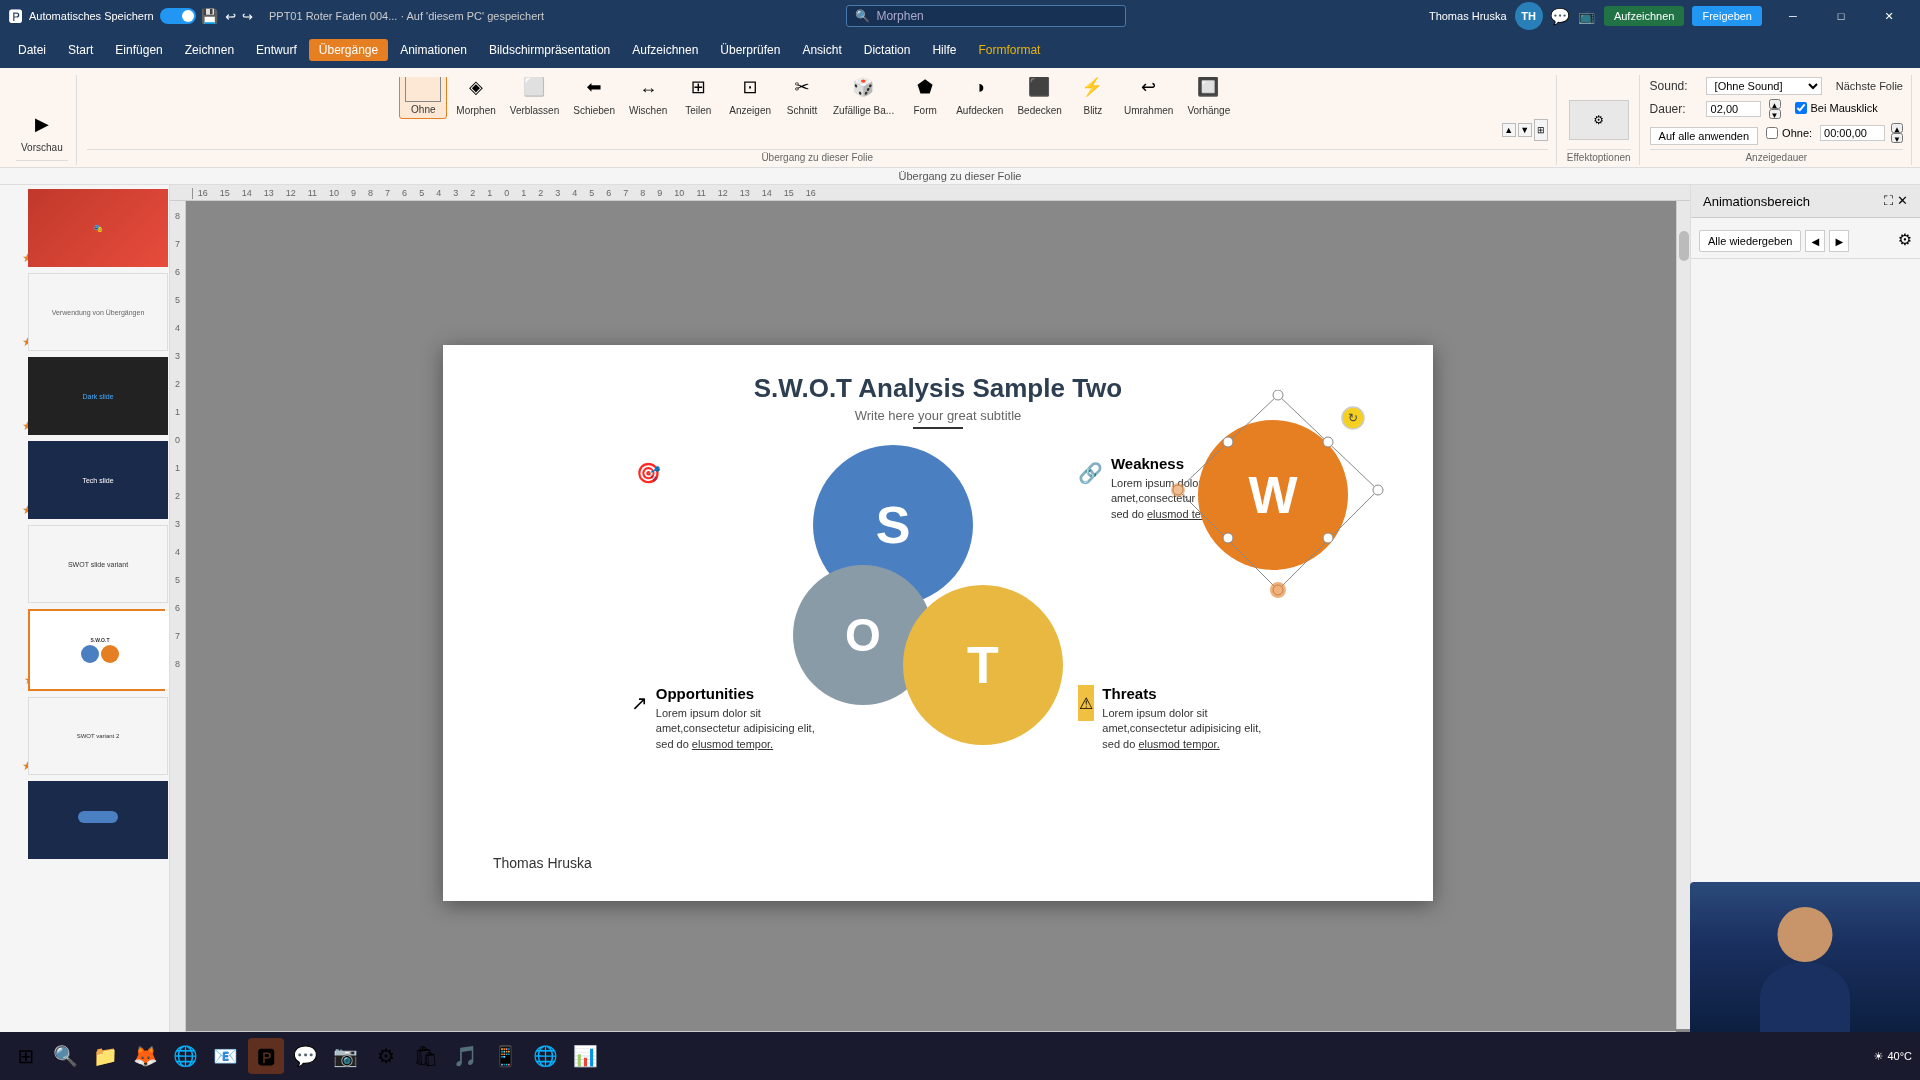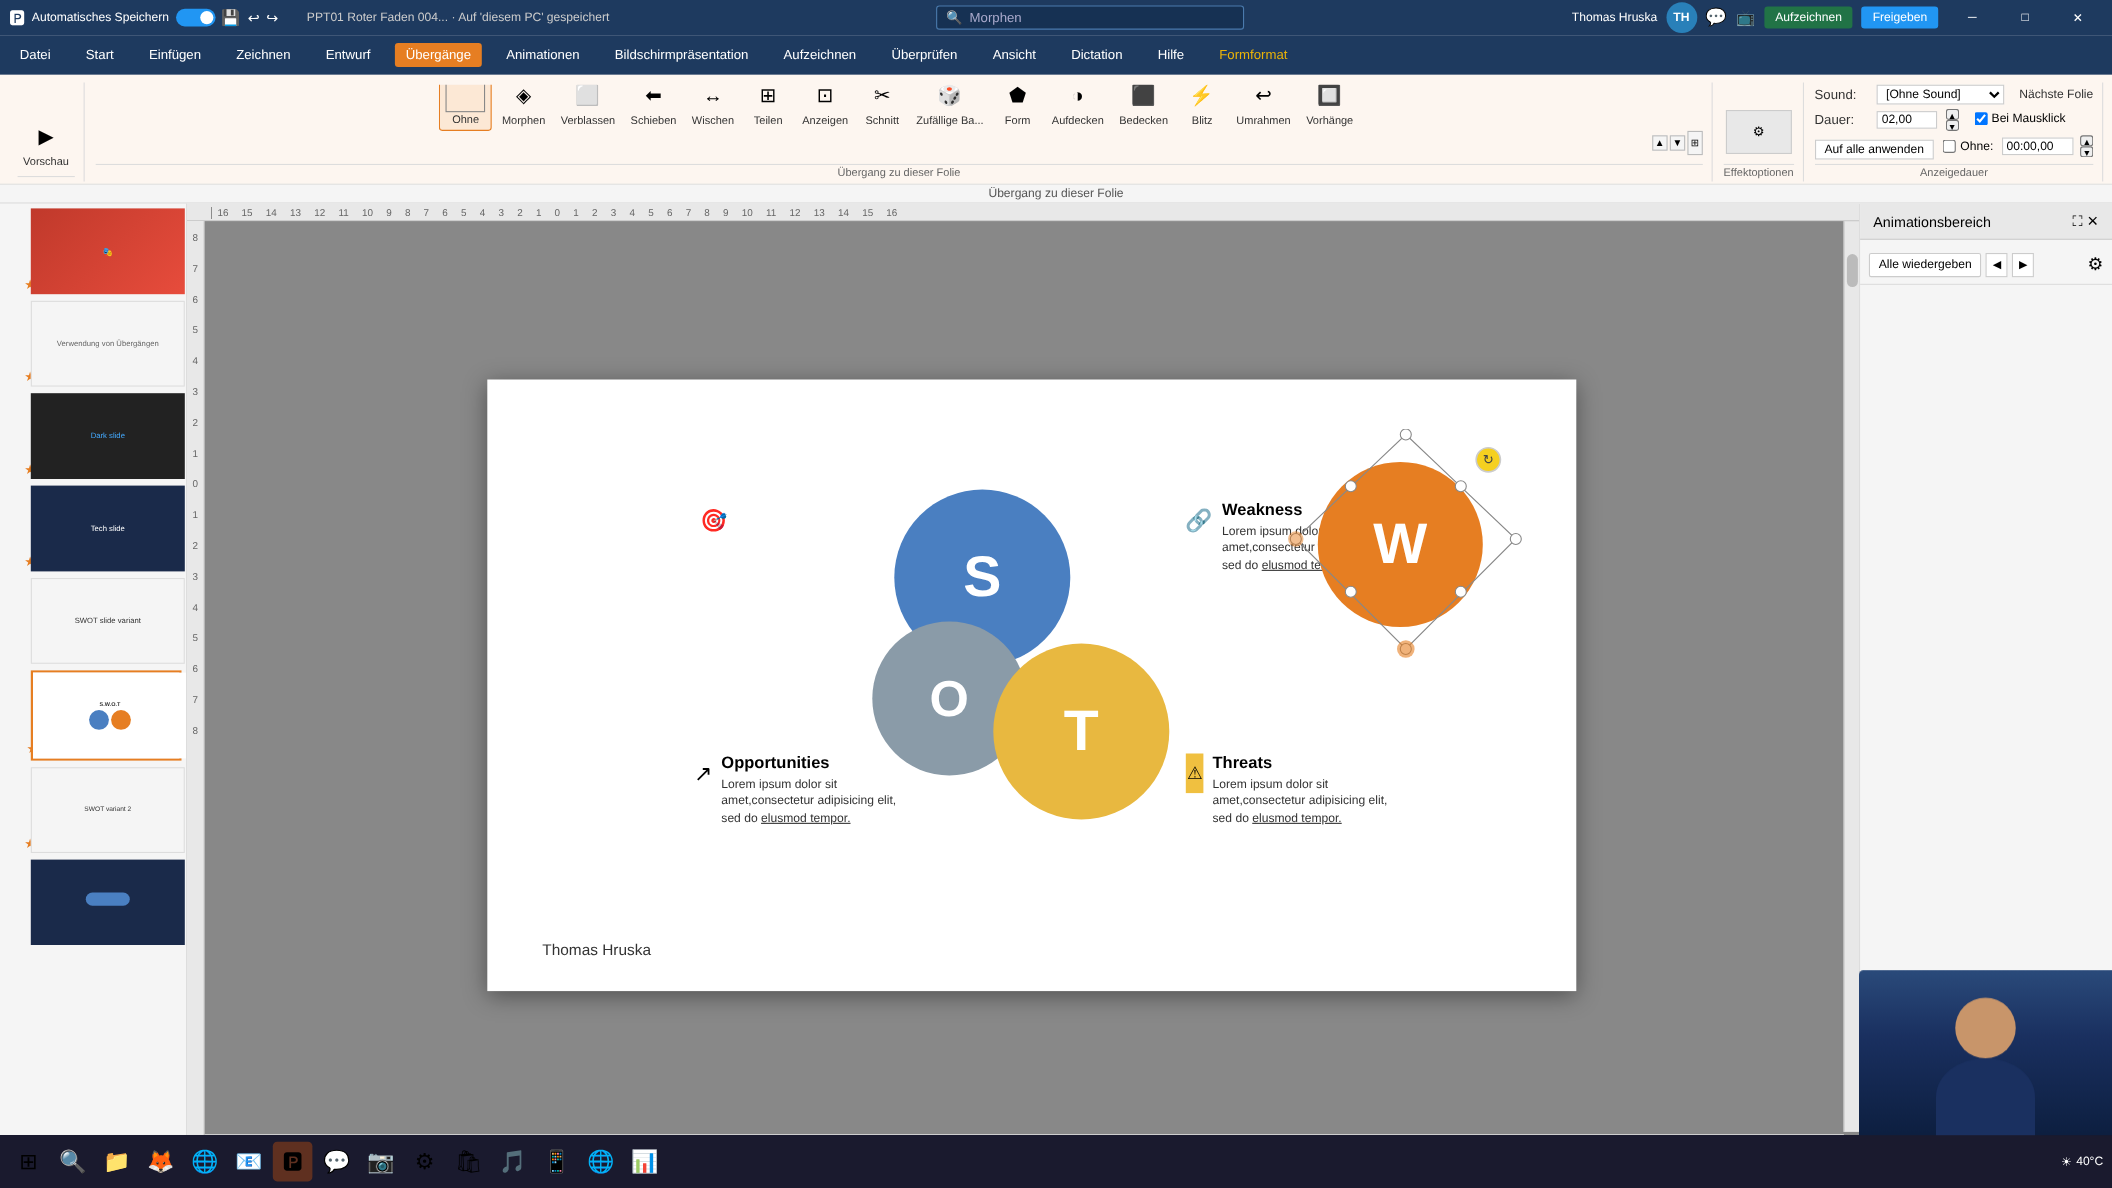--- a/index.html
+++ b/index.html
@@ -57,21 +57,21 @@
       color: white;
     }
 
     
     .menu-bar {
       background: #1e3a5f;
       height: 36px;
       display: flex;
       align-items: center;
       padding: 0 8px;
-      gap: 12px;
+      gap: 2px;
     }
     .menu-item {
       color: white;
       padding: 4px 10px;
       cursor: pointer;
       border-radius: 3px;
       font-size: 12px;
       white-space: nowrap;
     }
     .menu-item.active { background: #e67e22; }
@@ -472,21 +472,21 @@
 <body>
 
 <div class="title-bar">
   <div class="title-bar-left">
     <span style="font-size:16px;">🅿</span>
     <span>Automatisches Speichern</span>
     <div class="auto-save-toggle"></div>
     <span style="font-size:14px; cursor:pointer;">💾</span>
     <span style="font-size:13px; cursor:pointer;">↩</span>
     <span style="font-size:13px; cursor:pointer;">↪</span>
-    <span style="margin-left:20px; color:#ccc; font-size:11px;">PPT01 Roter Faden 004... · Auf 'diesem PC' gespeichert</span>
+    <span style="margin-left:10px; color:#ccc; font-size:11px;">PPT01 Roter Faden 004... · Auf 'diesem PC' gespeichert</span>
   </div>
   <div class="title-bar-center">
     <div class="search-bar">
       <span>🔍</span>
       <span style="color:#aac;">Morphen</span>
     </div>
   </div>
   <div class="title-bar-right">
     <span>Thomas Hruska</span>
     <div style="width:28px;height:28px;background:#2980b9;border-radius:50%;display:flex;align-items:center;justify-content:center;font-size:11px;font-weight:bold;">
@@ -794,20 +794,25 @@
 
       <div class="canvas-area">
 
         <div style="position:absolute;right:0;top:0;bottom:16px;width:14px;background:#e8e8e8;border-left:1px solid #ccc;display:flex;flex-direction:column;align-items:center;">
           <div style="width:10px;height:30px;background:#bbb;border-radius:5px;margin-top:30px;cursor:pointer;"></div>
         </div>
         <div style="position:absolute;bottom:0;left:0;right:14px;height:14px;background:#e8e8e8;border-top:1px solid #ccc;"></div>
 
         <div class="slide-canvas">
 
+          <div class="slide-title">
+            <h1>S.W.O.T Analysis Sample Two</h1>
+            <p>Write here your great subtitle</p>
+            <div class="slide-title-underline"></div>
+          </div>
 
           <div class="swot-circles">
             <div class="circle-s">S</div>
             <div class="circle-o">O</div>
             <div class="circle-t">T</div>
           </div>
 
           <div class="circle-w-container" style="position:absolute; right:45px; top:55px;">
 
             <div style="position:absolute; width:210px; height:200px; top:-10px; left:-20px; z-index:10;">

